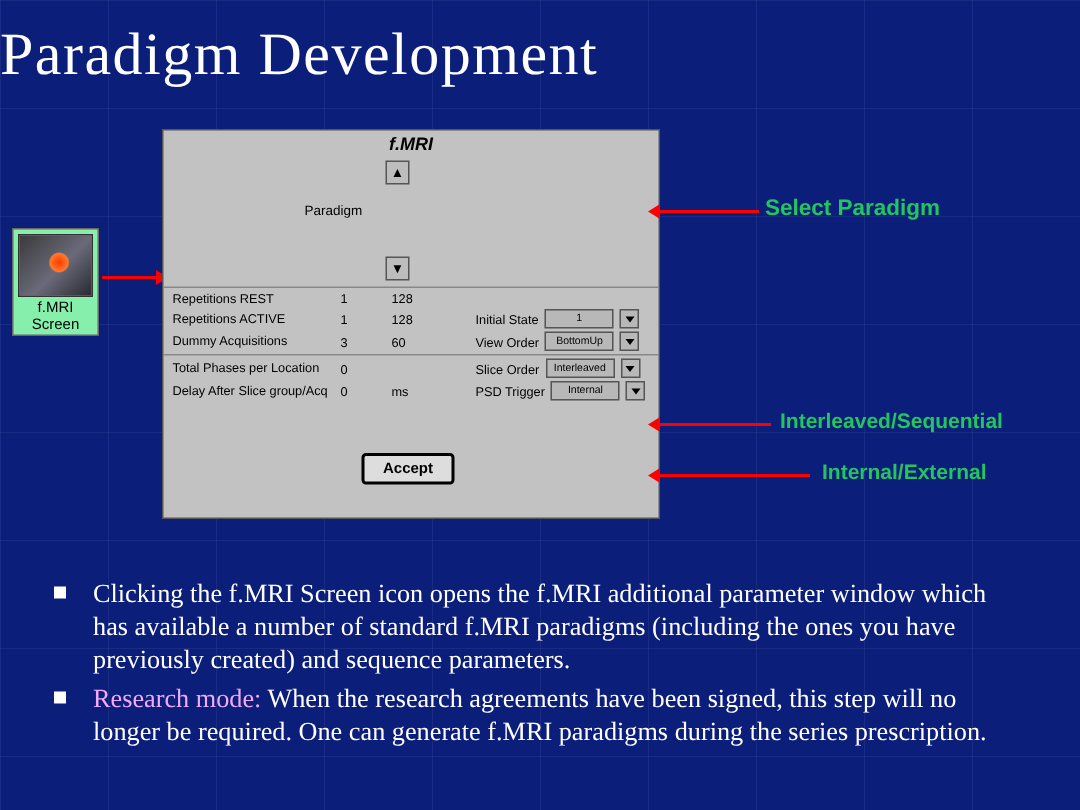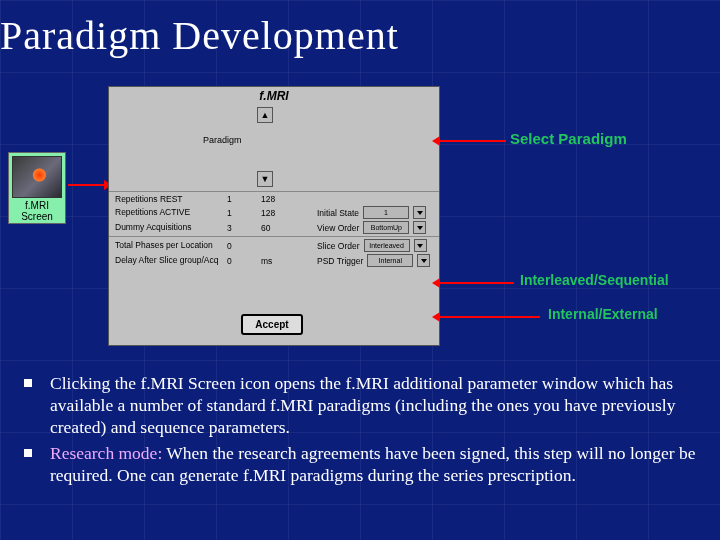--- a/index.html
+++ b/index.html
@@ -75,37 +75,37 @@
   .row .lab{width:112px;line-height:9px}
   .row .v{width:34px}
   .row .v2{width:46px}
   .kv{display:flex;align-items:center;gap:4px;margin-left:10px}
   .kv .kl{font-size:8.5px}
   .chip{min-width:40px;height:11px;background:#b8b8b8;border:1px solid #555;font-size:7px;display:flex;align-items:center;justify-content:center;padding:0 2px}
   .tri{width:11px;height:11px;background:#b8b8b8;border:1px solid #555;display:flex;align-items:center;justify-content:center}
   .tri::before{content:"";border-left:3px solid transparent;border-right:3px solid transparent;border-top:4px solid #000}
 
   .accept{
-    position:absolute;left:132px;bottom:10px;
+    position:absolute;left:132px;bottom:22px;
     width:58px;height:17px;border:2px solid #000;border-radius:3px;
     background:#ddd;display:flex;align-items:center;justify-content:center;
     font-weight:bold;font-size:10px;
   }
 
   
   .arrow{position:absolute;height:2px;background:#f00}
   .arrow::before{content:"";position:absolute;left:-8px;top:-4px;border-top:5px solid transparent;border-bottom:5px solid transparent;border-right:8px solid #f00}
   .arrow.right::before{left:auto;right:-8px;border-right:none;border-left:8px solid #f00}
 
   .lab-r{position:absolute;font:bold 15px Arial,sans-serif;color:#22c55e}
   .lab-r.indent{font-size:14px}
 
   
   .text{position:absolute;left:20px;top:368px;right:20px}
-  ul.b{list-style:none;margin:4px;padding:0}
+  ul.b{list-style:none;margin:16px;padding:0}
   ul.b>li{display:flex;margin:0 0 4px}
   ul.b>li::before{content:"";width:8px;height:8px;background:#fff;margin:7px 18px 0 0;flex:0 0 8px}
   ul.b>li>span{font-size:17.5px;line-height:22px}
   .rm{color:#f0abfc}
 </style>
 </head>
 <body>
 
 <h1>Paradigm Development</h1>
 

